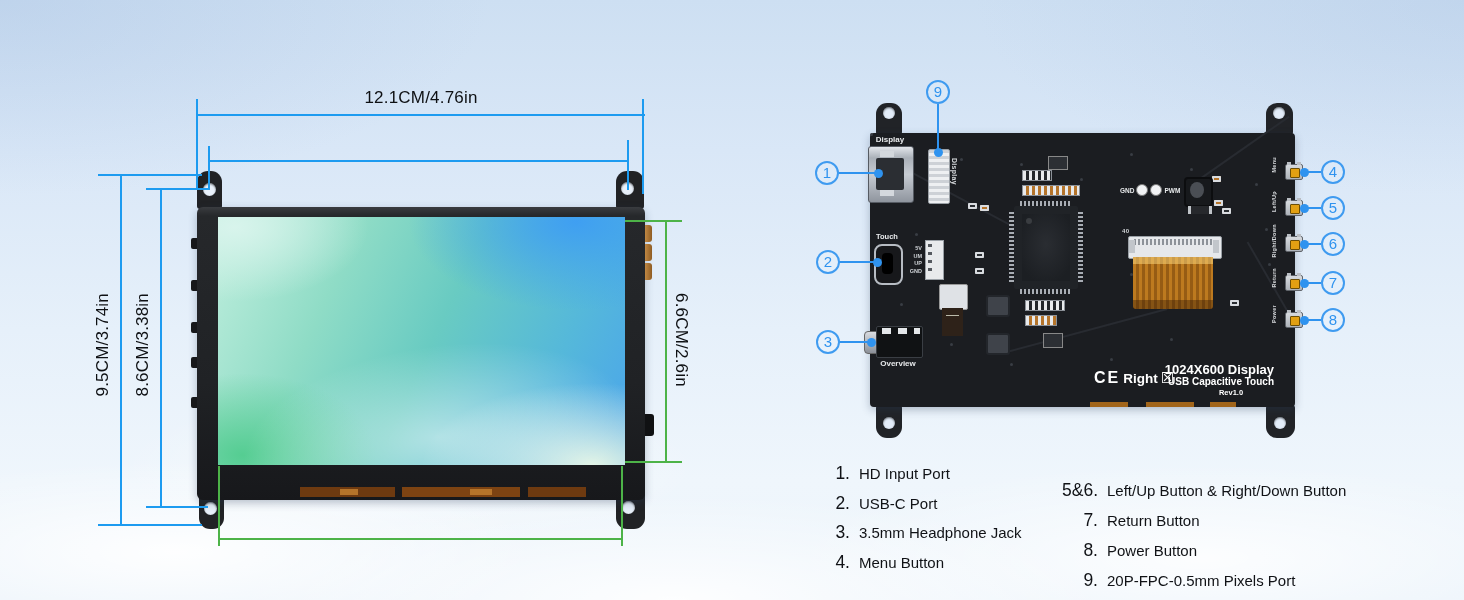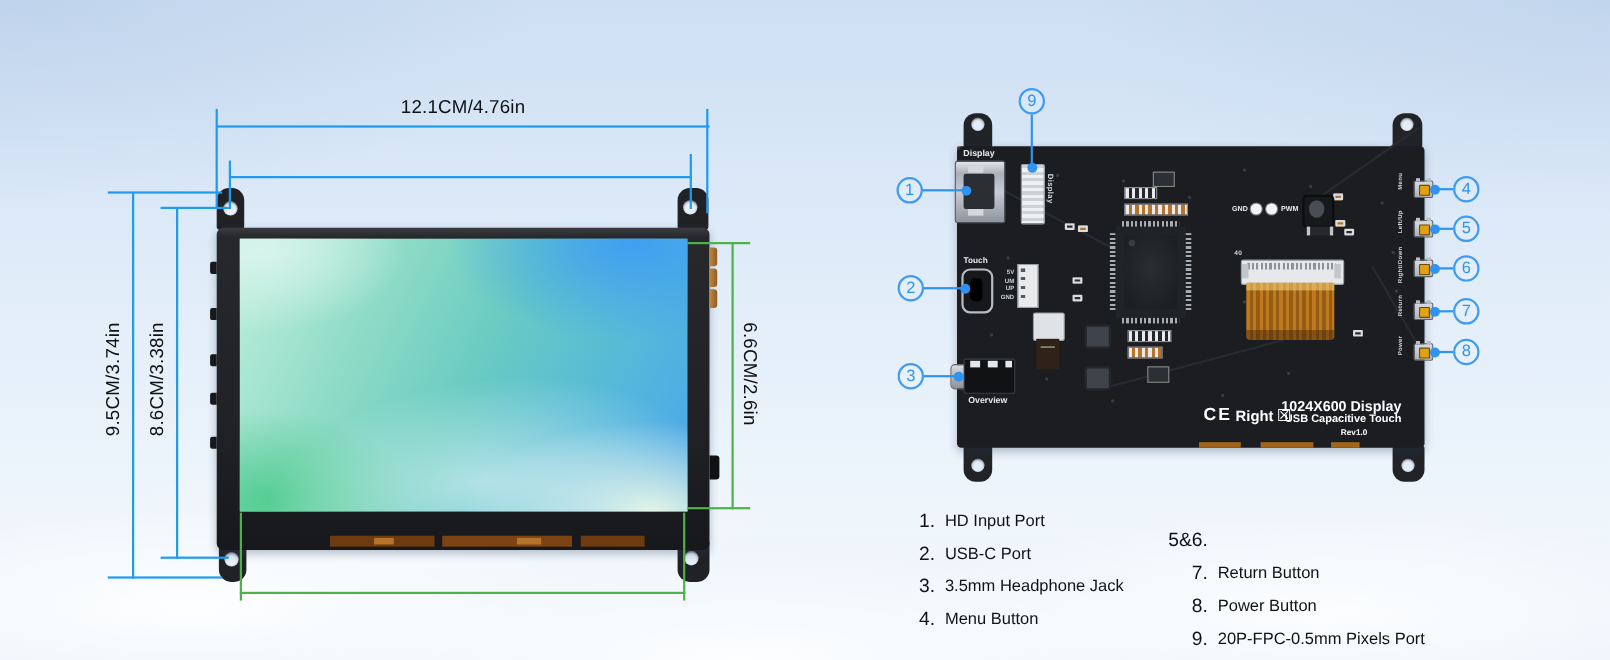--- a/index.html
+++ b/index.html
@@ -305,20 +305,21 @@
       <span class="llab">3.5mm Headphone Jack</span>
     </div>
     <div class="lrow" style="height:29.5px;">
       <span class="lnum" style="width:48px;">4.</span>
       <span class="llab">Menu Button</span>
     </div>
   </div>
   <div class="abs" style="left:1018px;top:462px;margin-top:13px;">
     <div class="lrow" style="height:30px;">
       <span class="lnum" style="width:80px;">5&amp;6.</span>
+      <span class="llab">Left/Up Button &amp; Right/Down Button</span>
     </div>
     <div class="lrow" style="height:30px;">
       <span class="lnum" style="width:80px;">7.</span>
       <span class="llab">Return Button</span>
     </div>
     <div class="lrow" style="height:30px;">
       <span class="lnum" style="width:80px;">8.</span>
       <span class="llab">Power Button</span>
     </div>
     <div class="lrow" style="height:30px;">

